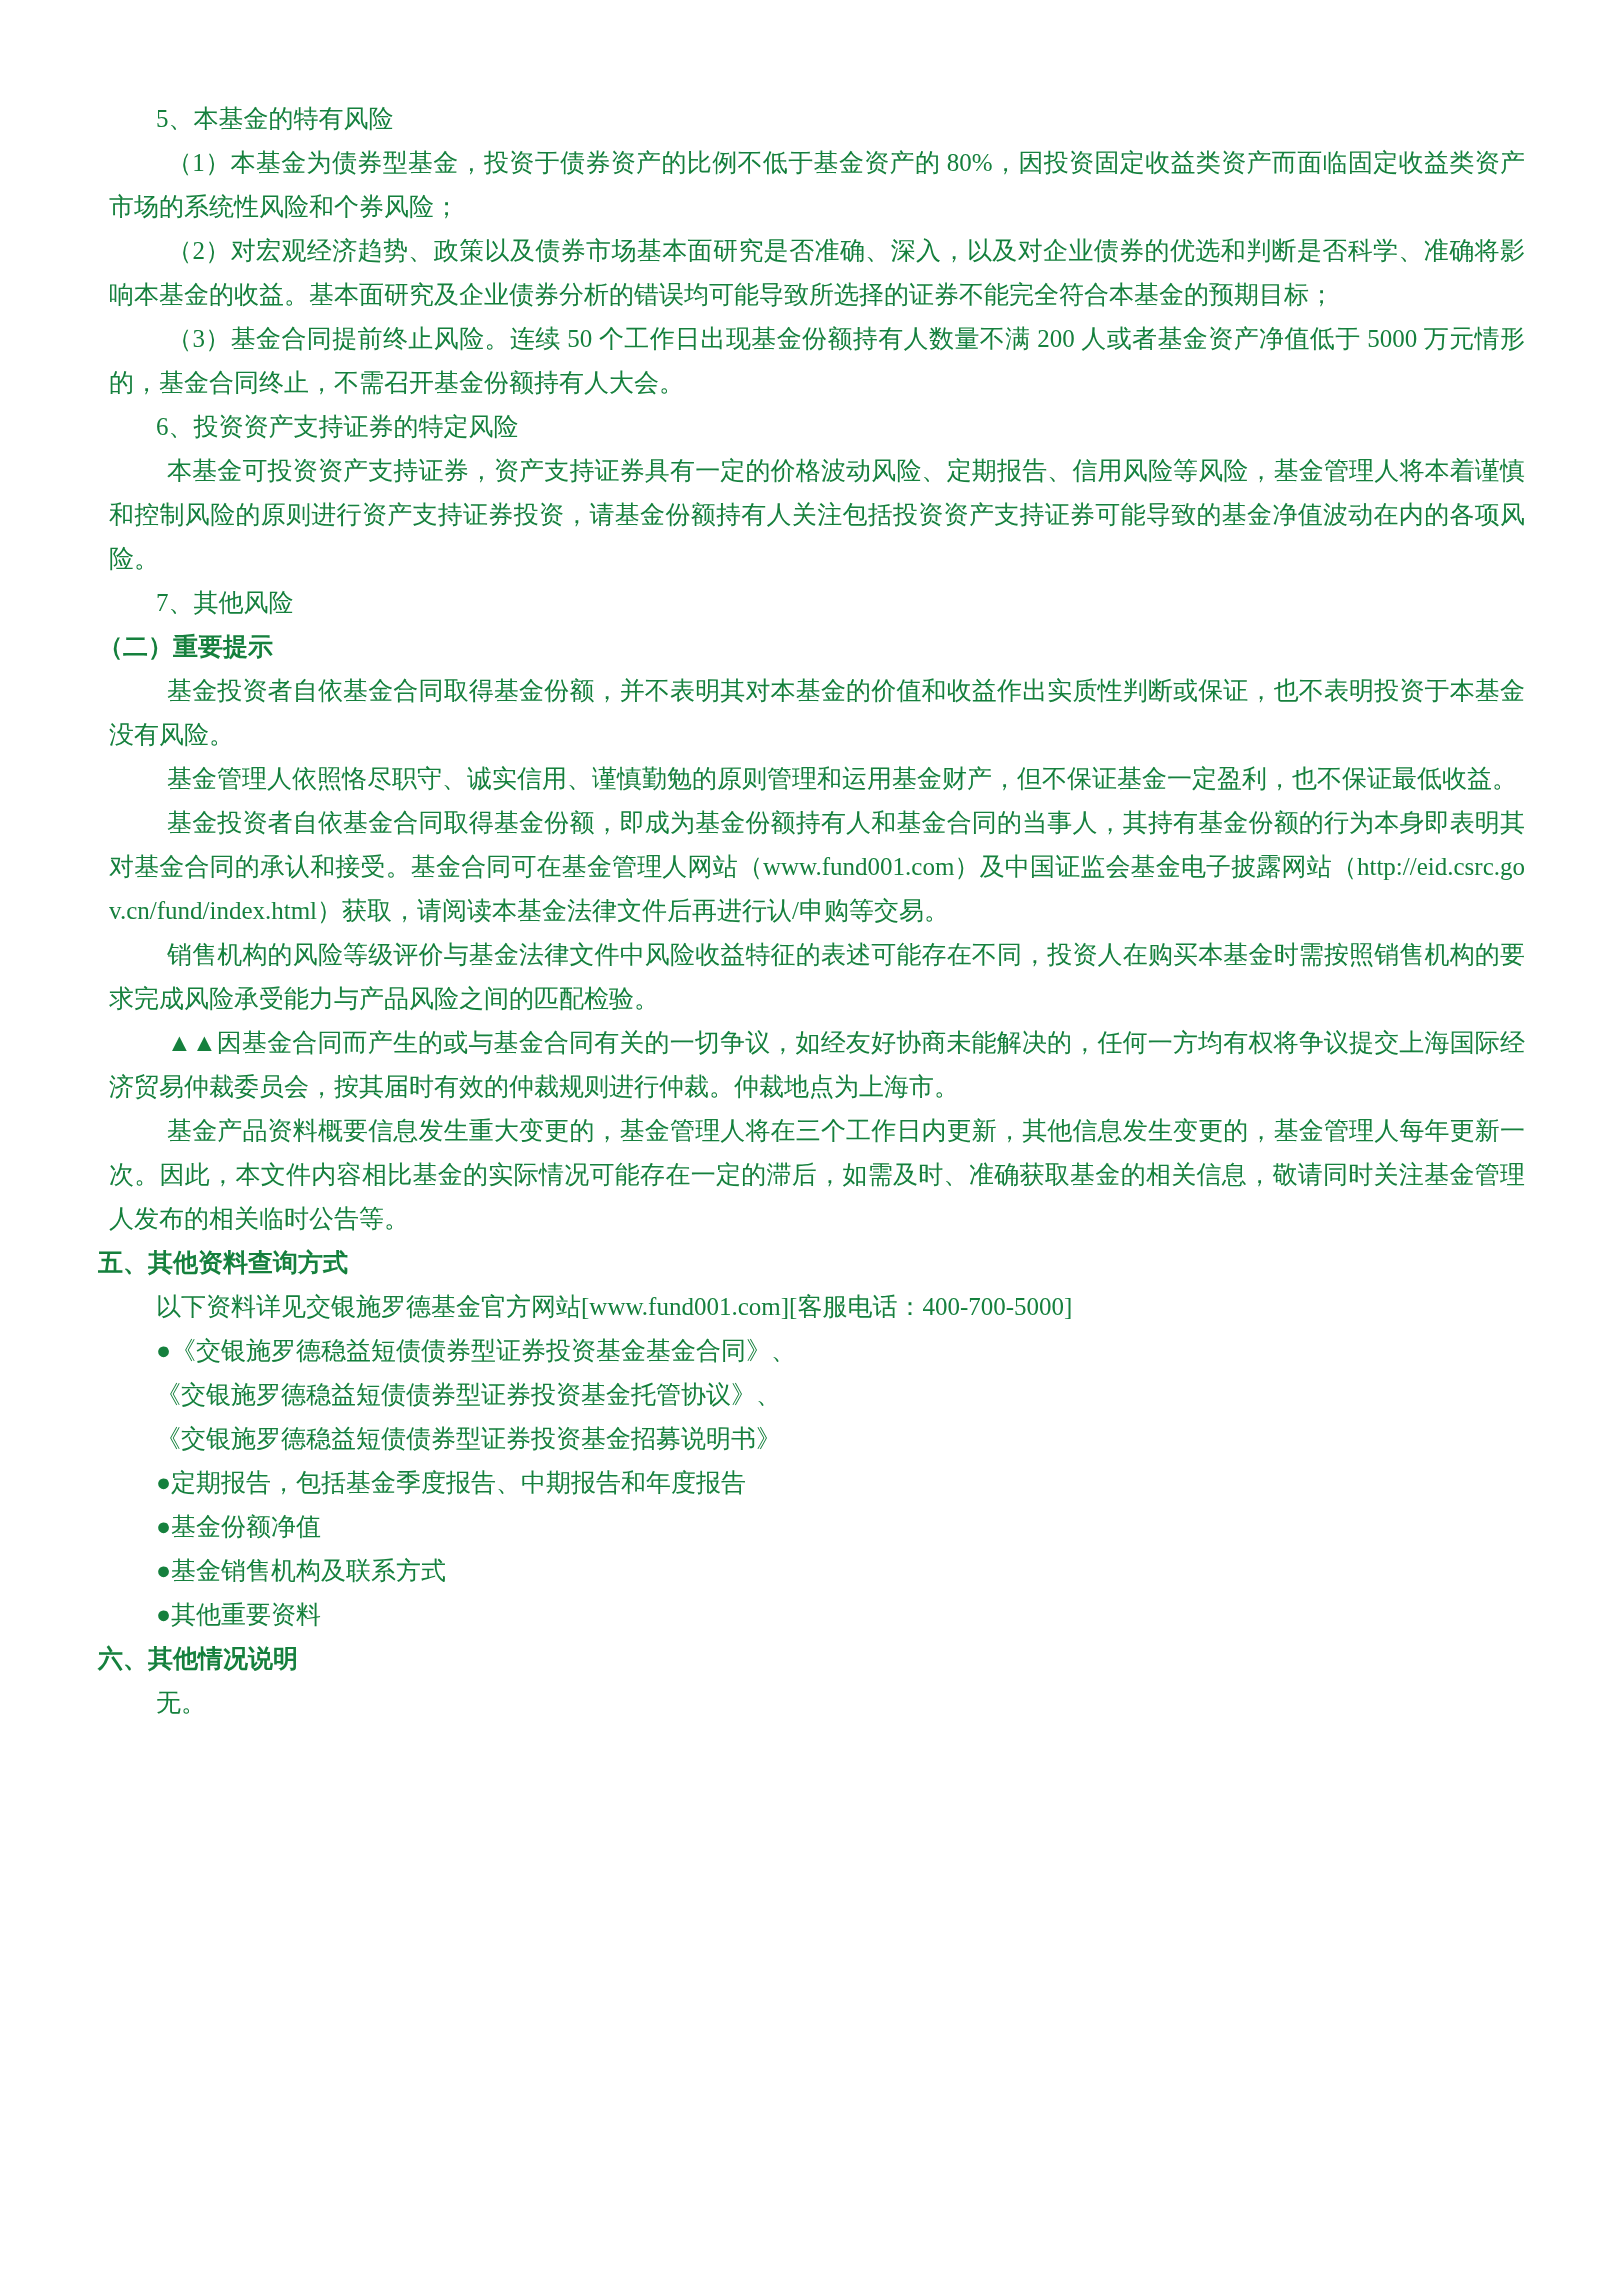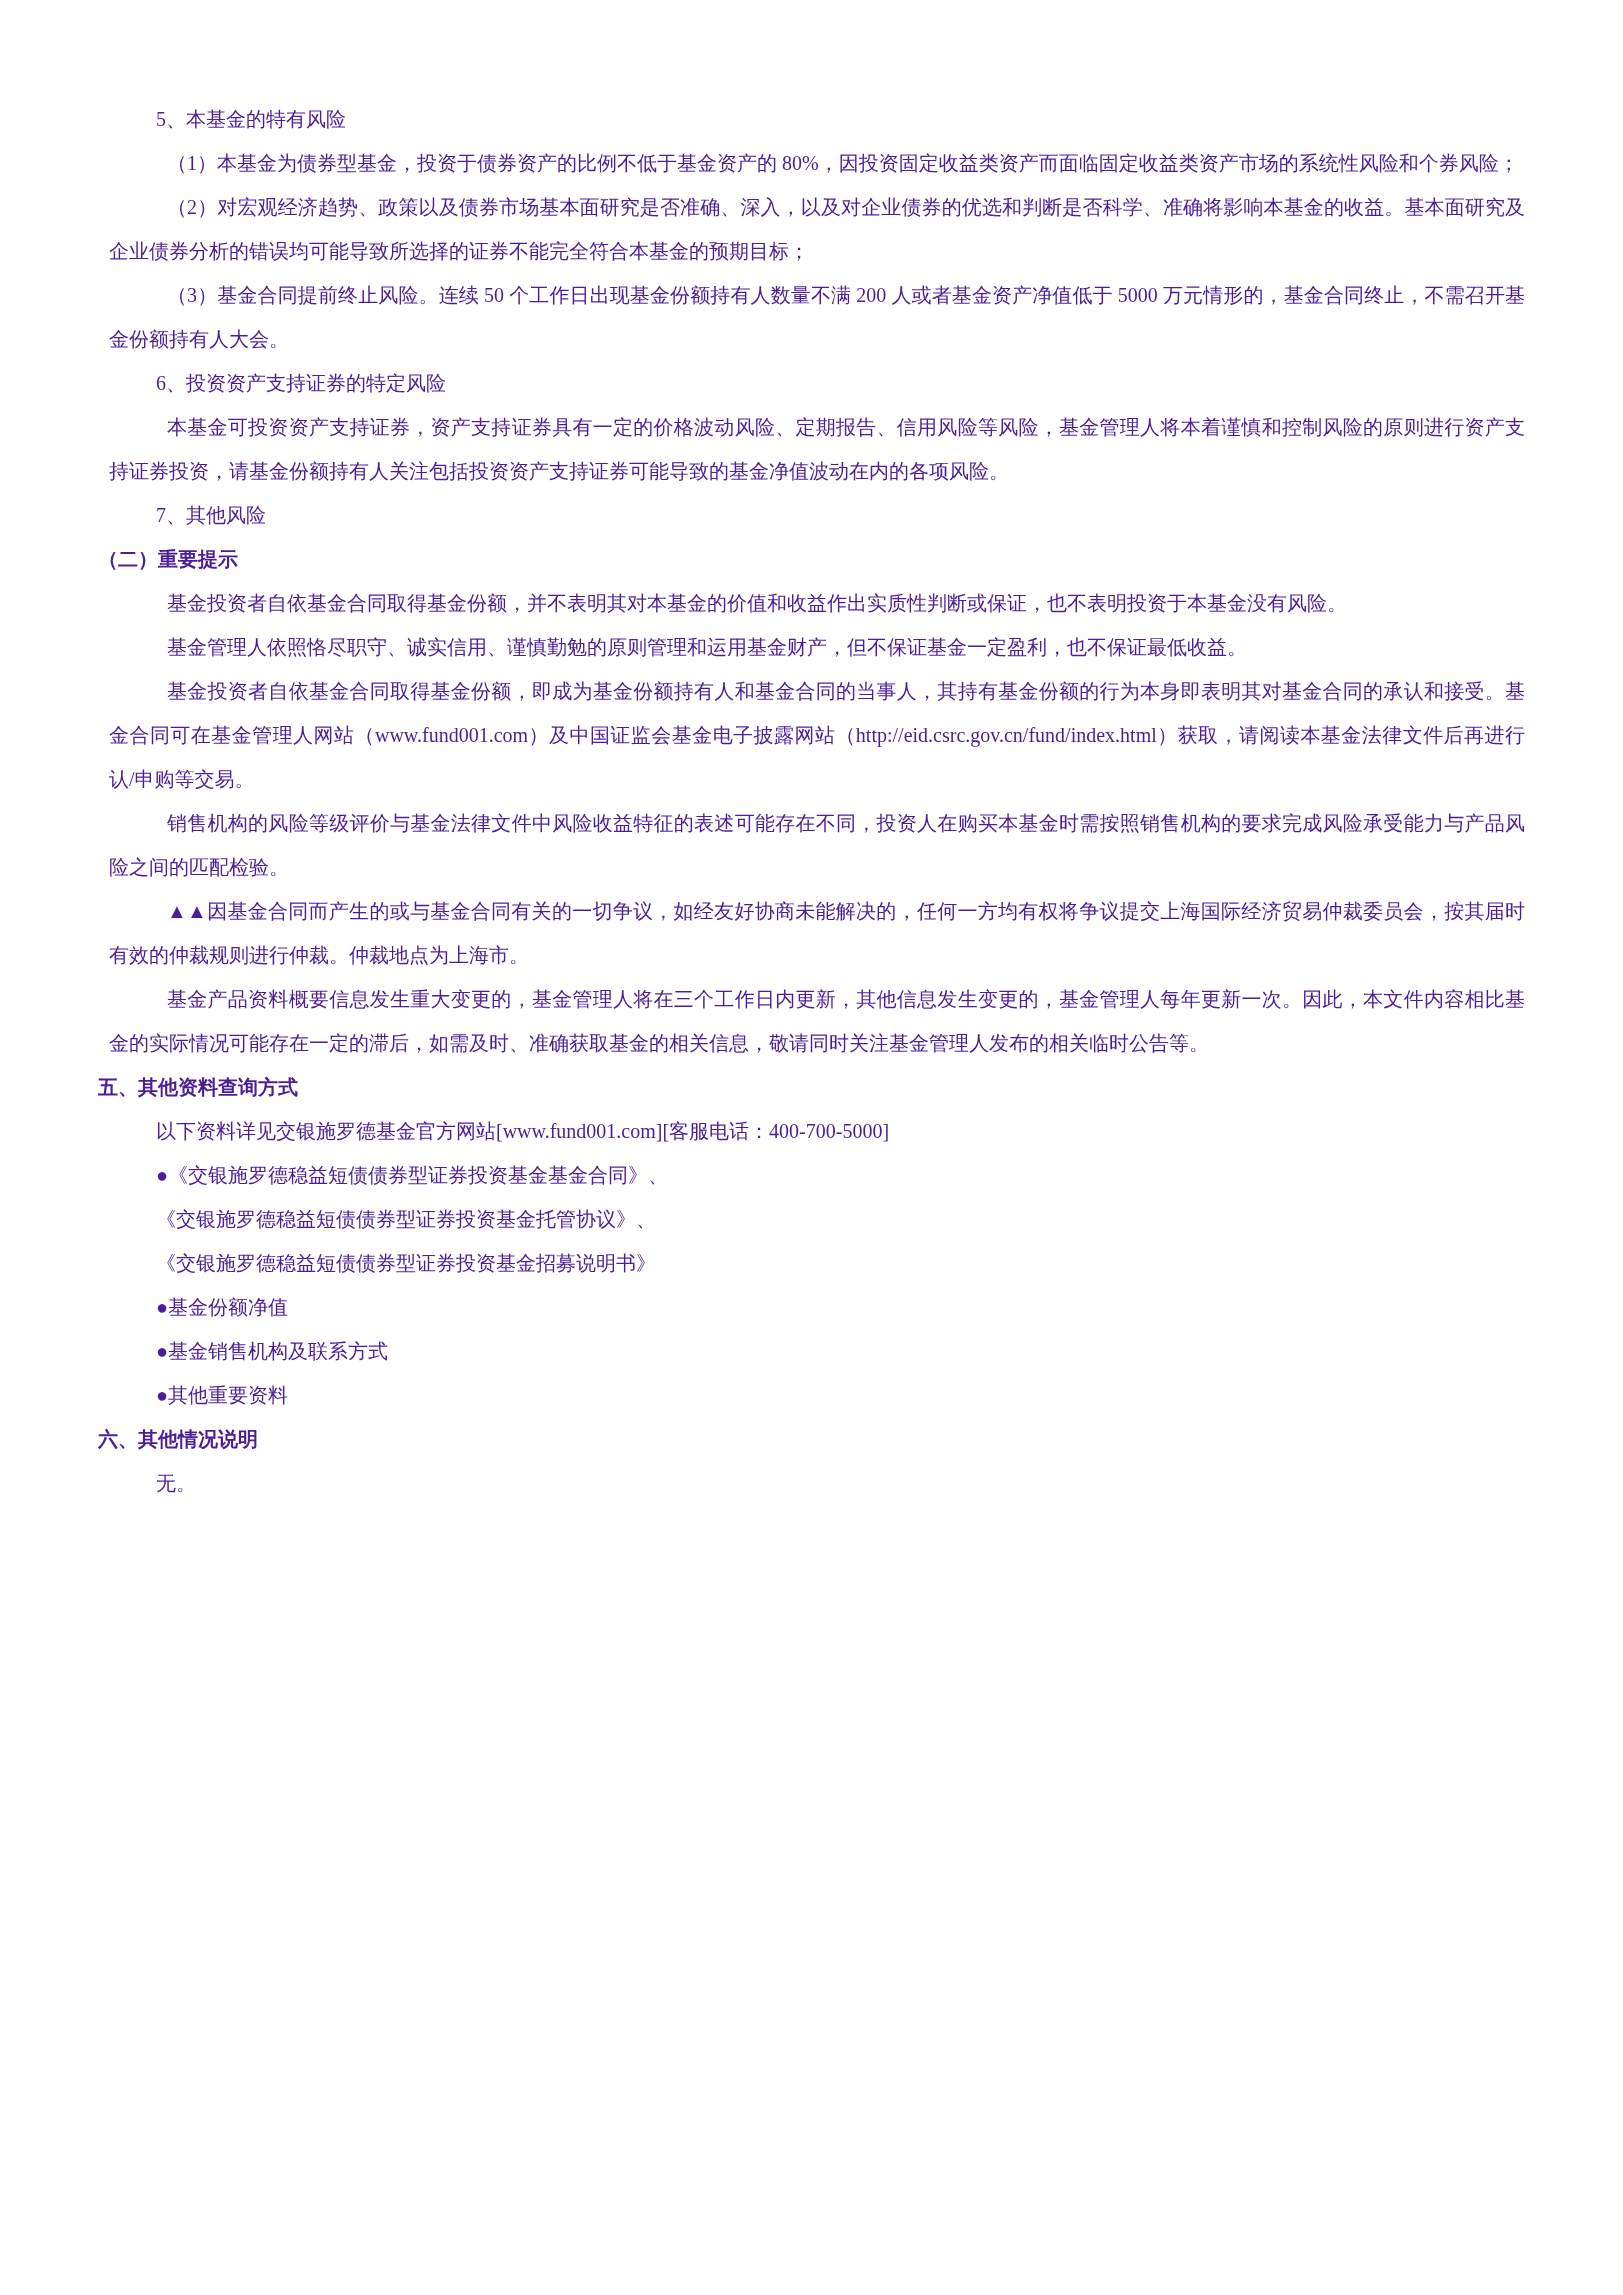--- a/index.html
+++ b/index.html
@@ -15,24 +15,24 @@
     margin: 0 auto;
     overflow: hidden;
     color: #000000;
     font-family: "Liberation Serif", "DejaVu Serif", serif;
   }
   .content {
     position: absolute;
     left: 98px;
     top: 97px;
     width: 1427px;
-    font-size: 20px;
+    font-size: 25px;
     line-height: 44px;
     letter-spacing: 0;
-    color: #4c1d95;
+    color: #15803d;
   }
   .block {
     margin: 0;
     padding: 0;
     word-break: break-all;
   }
   
   .para {
     text-indent: 58px;
     text-align: justify;
@@ -67,20 +67,21 @@
       <div class="block para">基金管理人依照恪尽职守、诚实信用、谨慎勤勉的原则管理和运用基金财产，但不保证基金一定盈利，也不保证最低收益。</div>
       <div class="block para">基金投资者自依基金合同取得基金份额，即成为基金份额持有人和基金合同的当事人，其持有基金份额的行为本身即表明其对基金合同的承认和接受。基金合同可在基金管理人网站（www.fund001.com）及中国证监会基金电子披露网站（http://eid.csrc.gov.cn/fund/index.html）获取，请阅读本基金法律文件后再进行认/申购等交易。</div>
       <div class="block para">销售机构的风险等级评价与基金法律文件中风险收益特征的表述可能存在不同，投资人在购买本基金时需按照销售机构的要求完成风险承受能力与产品风险之间的匹配检验。</div>
       <div class="block para">▲▲因基金合同而产生的或与基金合同有关的一切争议，如经友好协商未能解决的，任何一方均有权将争议提交上海国际经济贸易仲裁委员会，按其届时有效的仲裁规则进行仲裁。仲裁地点为上海市。</div>
       <div class="block para">基金产品资料概要信息发生重大变更的，基金管理人将在三个工作日内更新，其他信息发生变更的，基金管理人每年更新一次。因此，本文件内容相比基金的实际情况可能存在一定的滞后，如需及时、准确获取基金的相关信息，敬请同时关注基金管理人发布的相关临时公告等。</div>
       <div class="block heading">五、其他资料查询方式</div>
       <div class="block line">以下资料详见交银施罗德基金官方网站[www.fund001.com][客服电话：400-700-5000]</div>
       <div class="block line">●《交银施罗德稳益短债债券型证券投资基金基金合同》、</div>
       <div class="block line">《交银施罗德稳益短债债券型证券投资基金托管协议》、</div>
       <div class="block line">《交银施罗德稳益短债债券型证券投资基金招募说明书》</div>
+      <div class="block line">●定期报告，包括基金季度报告、中期报告和年度报告</div>
       <div class="block line">●基金份额净值</div>
       <div class="block line">●基金销售机构及联系方式</div>
       <div class="block line">●其他重要资料</div>
       <div class="block heading">六、其他情况说明</div>
       <div class="block line">无。</div>
     </div>
 </div>
 
 
 </body></html>

